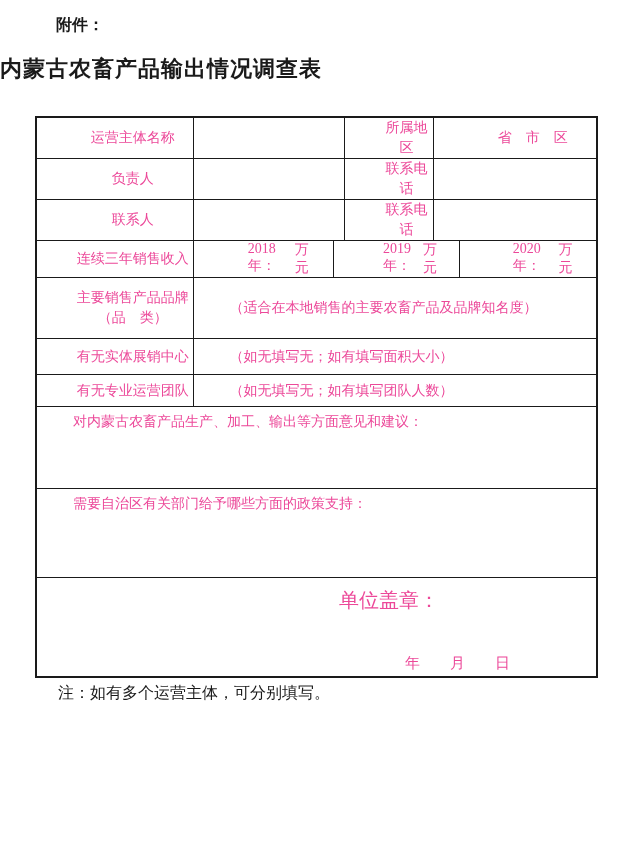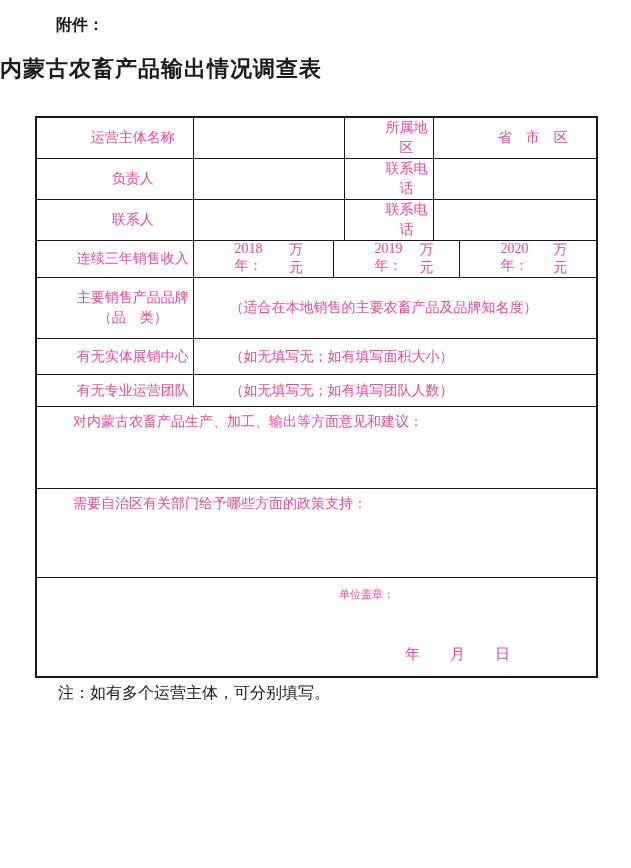--- a/index.html
+++ b/index.html
@@ -39,24 +39,24 @@
     font-size: 14px;
     color: #ec4899;
     overflow: hidden;
     padding-left: 36px;
   }
   td.lbl { text-align: center; vertical-align: middle; line-height: 20px; }
   td.hint { text-align: left; vertical-align: middle; padding-left: 8px; font-family: Liberation Mono, monospace; }
   td.fillc { text-align: center; vertical-align: middle; }
   td.big { text-align: left; vertical-align: top; padding: 5px 6px; line-height: 20px; }
   td.yr { font-size: 13.5px; vertical-align: middle; }
-  td.yr .yrline { display: flex; justify-content: space-between; padding: 0 18px 0 5px; }
+  td.yr .yrline { display: flex; justify-content: space-between; padding: 0 18px 0 5px; text-align: center; }
   td.sig { position: relative; }
-  .seal { position: absolute; left: 302px; top: 9px; font-size: 11px; }
-  .dateline { position: absolute; left: 368px; bottom: 12px; font-size: 15px; }
+  .seal { position: absolute; left: 302px; top: 9px; font-size: 20px; }
+  .dateline { position: absolute; left: 368px; bottom: 3px; font-size: 15px; }
 
   .footnote {
     margin: 7px 0 0 58px;
     font-size: 16px;
     line-height: 16px;
   }
 
   
   tr.r1 { height: 37px; }  tr.r2 { height: 38px; }  tr.r3 { height: 38px; }
   tr.r4 { height: 34px; }  tr.r5 { height: 61px; }  tr.r6 { height: 64px; }

